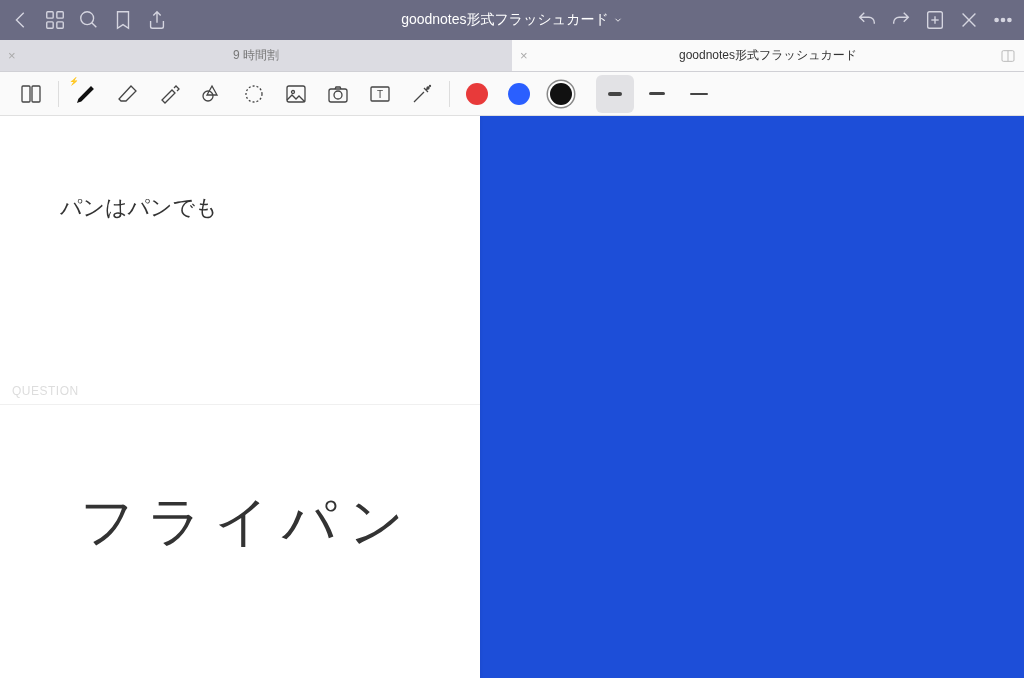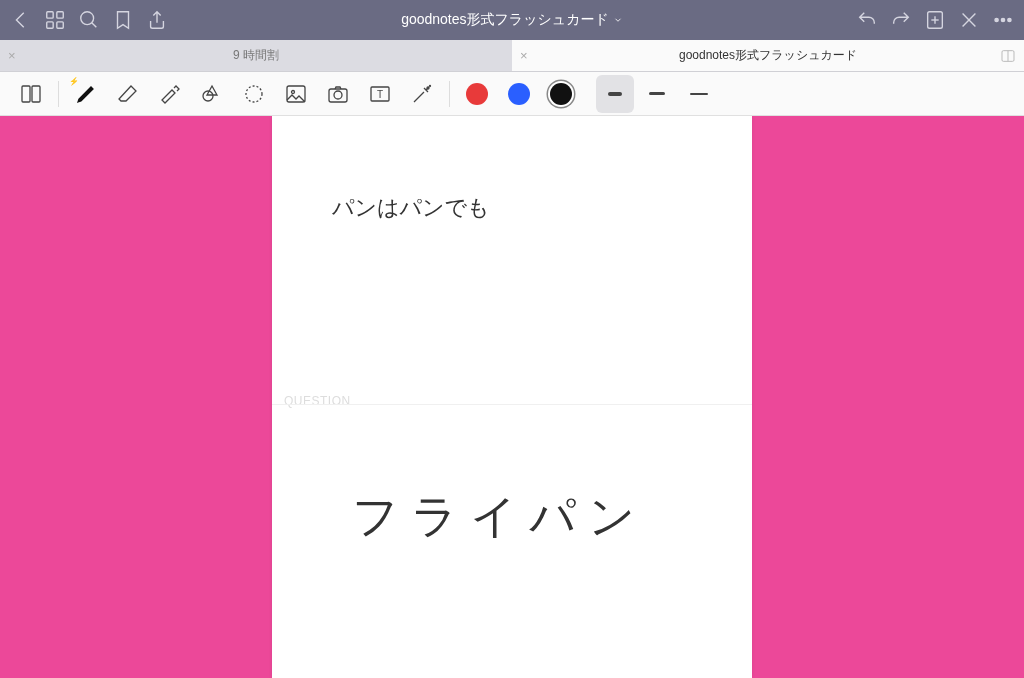--- a/index.html
+++ b/index.html
@@ -144,23 +144,22 @@
     }
     .bt-badge {
       position: absolute;
       top: 2px;
       left: 2px;
       font-size: 8px;
       color: #2a7fff;
     }
     .canvas-area {
       height: calc(678px - 40px - 32px - 44px);
-      background: #ec4899;
-      display: flex;
-      justify-content: center;
+      background: #1d4ed8;
+      display: flex;
       overflow: hidden;
     }
     .page {
       width: 480px;
       background: #fff;
       margin-top: 0;
       box-shadow: 0 0 4px rgba(0,0,0,0.08);
       position: relative;
       padding-top: 60px;
     }
@@ -174,36 +173,35 @@
     .line1 { top: 72px; left: 60px; }
     .line2 { top: 130px; left: 120px; }
     .line3 { top: 195px; left: 150px; }
     .question-label {
       position: absolute;
       top: 268px;
       left: 12px;
       font-size: 12px;
       color: #ddd;
       letter-spacing: 0.5px;
-      margin-top: 10px;
     }
     .divider-line {
       position: absolute;
       top: 288px;
       left: 0;
       right: 0;
       height: 1px;
       background: #f0f0f0;
     }
     .answer {
       position: absolute;
       top: 370px;
       left: 80px;
       font-family: "Comic Sans MS", cursive;
-      font-size: 46px;
+      font-size: 54px;
       letter-spacing: 12px;
       color: #333;
     }
   </style>
 </head>
 <body>
 
 <div class="titlebar">
   <div class="titlebar-left">
     <svg viewBox="0 0 24 24">

